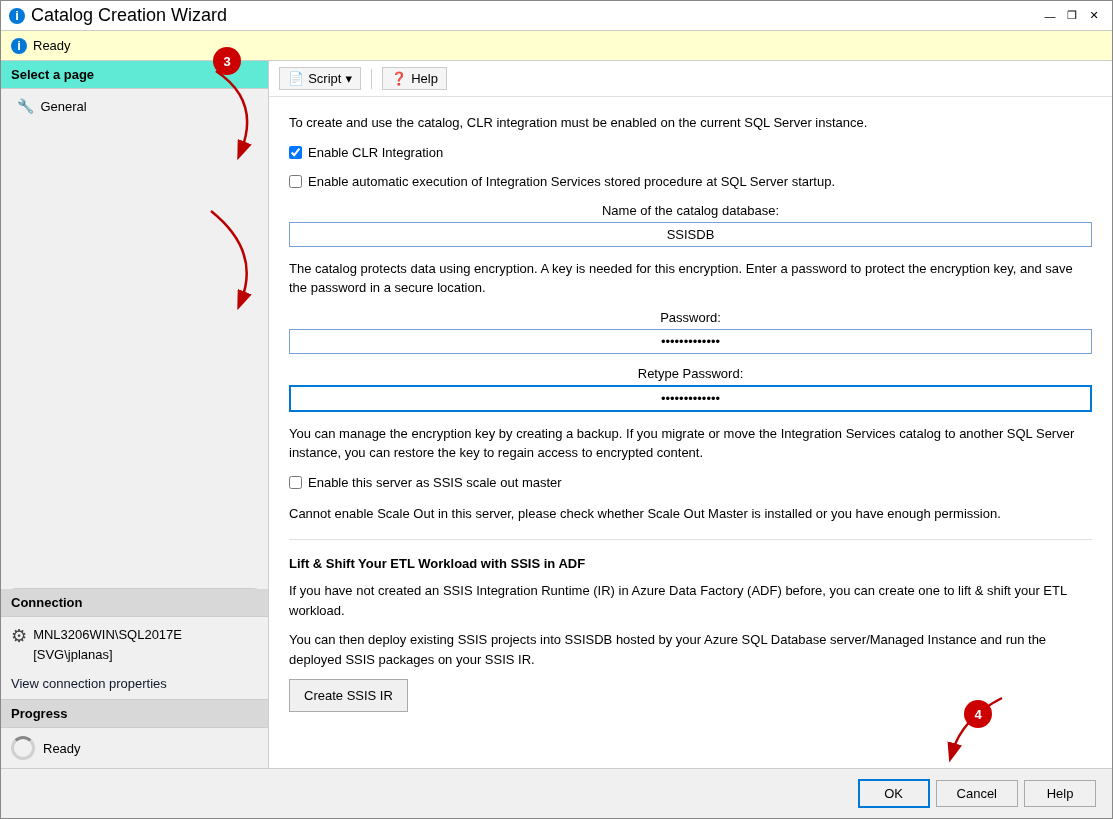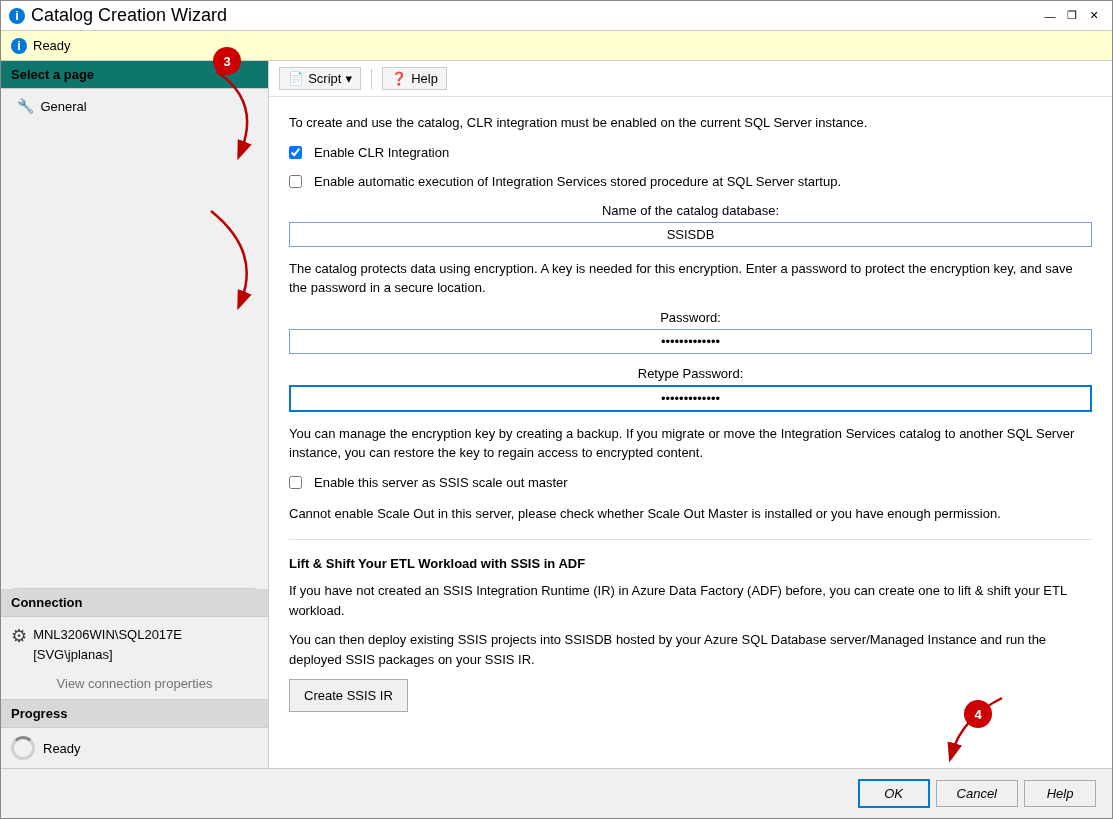--- a/index.html
+++ b/index.html
@@ -73,21 +73,21 @@
     
     .sidebar {
       width: 268px;
       background: #f0f0f0;
       border-right: 1px solid #ccc;
       display: flex;
       flex-direction: column;
       flex-shrink: 0;
     }
     .sidebar-section-header {
-      background: #0f766e;
+      background: #5eead4;
       padding: 6px 10px;
       font-weight: bold;
       font-size: 13px;
       border-bottom: 1px solid #ccc;
     }
     .sidebar-nav {
       padding: 4px 0;
     }
     .sidebar-item {
       display: flex; align-items: center;
@@ -113,23 +113,22 @@
       padding: 8px 10px;
       font-size: 13px;
       display: flex; align-items: flex-start;
       gap: 6px;
     }
     .connection-icon {
       font-size: 18px; color: #444;
     }
     .connection-text { line-height: 1.5; }
     .view-link {
-      color: #737373; text-decoration: none; padding: 4px 10px 8px 10px; display: block;
+      color: #0f172a; text-decoration: none; padding: 4px 10px 8px 10px; display: block;
       cursor: pointer;
-      text-align: center;
     }
     .progress-header {
       background: #d8d8d8;
       padding: 6px 10px;
       font-weight: bold;
       font-size: 13px;
       border-top: 1px solid #ccc;
       border-bottom: 1px solid #ccc;
     }
     .progress-section {
@@ -169,21 +168,21 @@
       overflow-y: auto;
     }
 
     .info-text {
       font-size: 13px;
       margin-bottom: 12px;
       line-height: 1.5;
     }
 
     .checkbox-row {
-      display: flex; align-items: center; gap: 12px;
+      display: flex; align-items: center; gap: 6px;
       margin-bottom: 14px;
     }
     .checkbox-row input[type=checkbox] { width: 13px; height: 13px; cursor: pointer; }
     .checkbox-label { font-size: 13px; }
 
     .field-label {
       font-size: 13px;
       margin-bottom: 4px;
       text-align: center;
     }
@@ -242,21 +241,20 @@
       flex-shrink: 0;
       position: relative;
     }
     .bottom-btn {
       padding: 5px 20px;
       border: 1px solid #aaa;
       background: #f0f0f0;
       cursor: pointer;
       font-size: 13px;
       min-width: 72px;
-      font-style: italic;
     }
     .bottom-btn.primary {
       border: 2px solid #0078d7;
       background: #f0f0f0;
     }
 
     
     .annotation {
       position: absolute;
       width: 28px; height: 28px;

